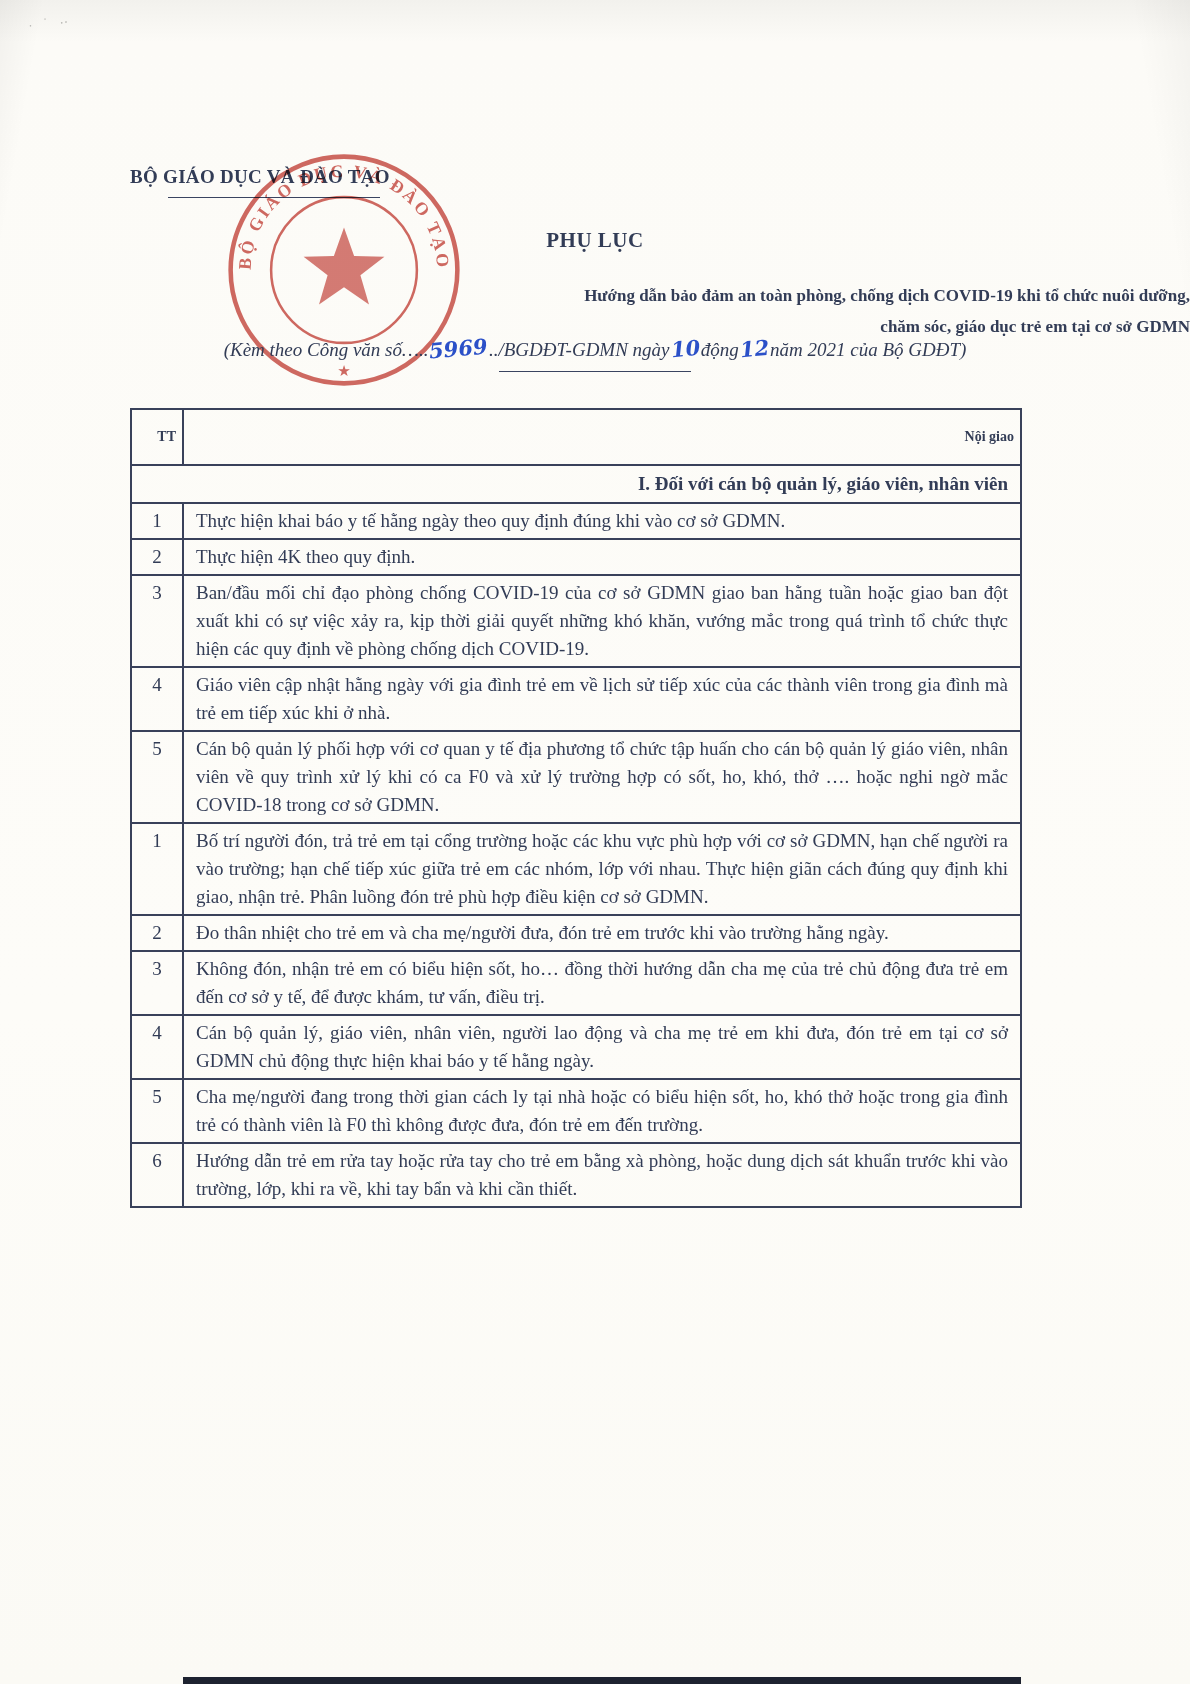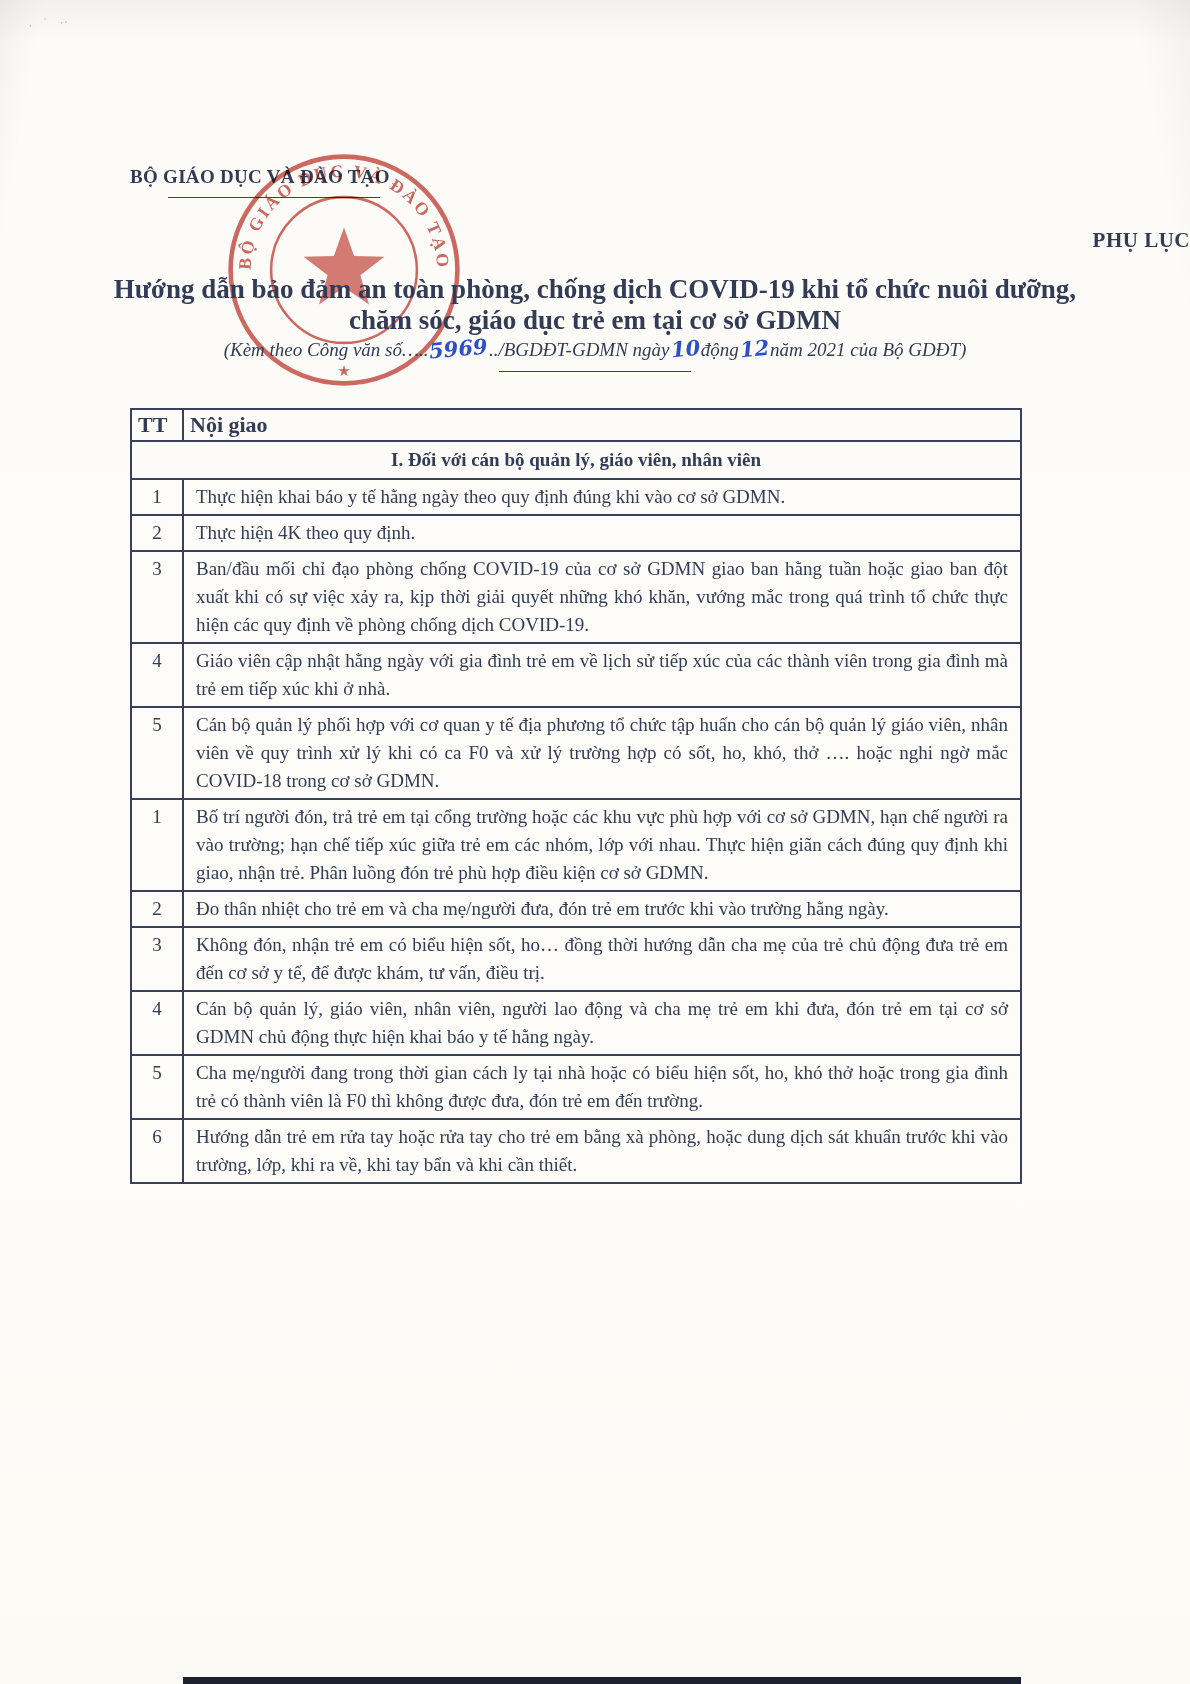--- a/index.html
+++ b/index.html
@@ -23,25 +23,25 @@
   .org{
     position:absolute;top:166px;left:130px;
     font-size:19px;font-weight:bold;letter-spacing:.3px;
   }
   .org-rule{
     position:absolute;top:197px;left:168px;width:212px;height:0;
     border-top:1.8px solid #3a4460;
   }
   .title{
     position:absolute;top:228px;left:0;right:0;
-    text-align:right;font-size:21px;font-weight:bold;letter-spacing:.5px;
+    text-align:center;font-size:21px;font-weight:bold;letter-spacing:.5px;
   }
   .subtitle{
-    position:absolute;top:274px;left:0;right:0;
-    text-align:center;font-size:27px;font-weight:bold;line-height:31px;
+    position:absolute;top:280px;left:0;right:0;
+    text-align:right;font-size:17px;font-weight:bold;line-height:31px;
   }
   .ref-line{
     position:absolute;top:336px;left:0;right:0;
     text-align:center;font-size:19px;font-style:italic;
   }
   .hand{
     font-style:italic;font-weight:bold;
     color:#2b50c8;
     display:inline-block;transform:rotate(-5deg);
     font-size:21px;padding:0 1px;
@@ -60,27 +60,27 @@
     position:absolute;top:408px;left:130px;width:892px;
     border-collapse:collapse;table-layout:fixed;
     font-size:19px;line-height:28px;color:#323c56;
   }
   table.guidelines th, table.guidelines td{
     border:2px solid #39415a;
     padding:3px 12px;
     vertical-align:top;
   }
   table.guidelines th{
-    text-align:left;font-weight:bold;font-size:22px;padding:1px 6px;
+    text-align:right;font-weight:bold;font-size:14px;padding:13px 6px;
   }
   col.tt-col{width:52px;}
   td.tt-cell{text-align:center;padding:3px 2px;}
   td.content-cell{text-align:justify;}
   tr.section-row td{
-    font-weight:bold;padding:4px 22px;text-align:center;
+    font-weight:bold;padding:4px 12px;text-align:right;
   }
   .clipped-row{
     position:absolute;bottom:0;left:183px;width:838px;height:7px;
     background:#1d2230;
   }
 </style>
 </head>
 <body>
 
 <div class="page">

